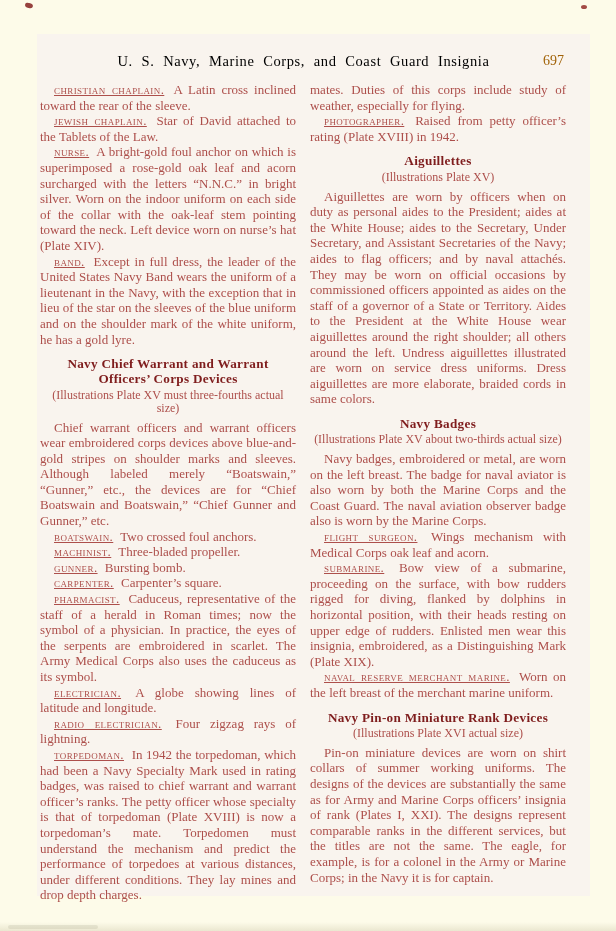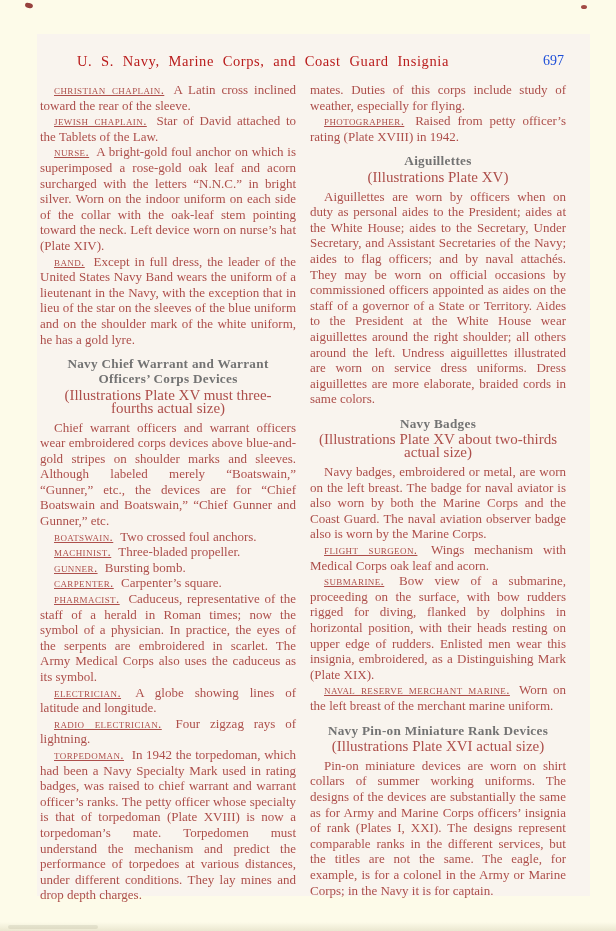--- a/index.html
+++ b/index.html
@@ -16,32 +16,33 @@
     width: 553px; height: 862px;
     background: #f9f4ee;
     color: #ad4f4b;
   }
   .page-header {
     position: relative;
     padding-top: 19px;
     height: 18px;
   }
   .page-title {
+    text-align: center;
     font-size: 14.5px;
     letter-spacing: 0.6px;
     word-spacing: 4.5px;
-    color: #b91c1c;
+    color: #000000;
     margin: 0 60px 0 40px;
     white-space: nowrap;
   }
   .page-number {
     position: absolute;
     top: 19px; right: 26px;
     font-size: 14px;
-    color: #1d4ed8;
+    color: #a16207;
   }
   .columns {
     display: flex;
     gap: 14px;
     padding: 11px 24px 0 3px;
   }
   .col {
     flex: 0 0 256px;
     width: 256px;
     font-size: 13px;
@@ -57,27 +58,27 @@
     margin-right: 4px;
     text-decoration: underline;
   }
   .heading {
     font-weight: bold;
     text-align: center;
     text-indent: 0;
     font-size: 13.2px;
     line-height: 15.2px;
     letter-spacing: 0.3px;
-    color: #737373;
+    color: #7f1d1d;
     margin: 9px 6px 2px 6px;
   }
   .subheading {
     text-align: center;
     text-indent: 0;
-    font-size: 15px;
+    font-size: 12px;
     line-height: 13px;
     margin: 1px 4px 5px 4px;
   }
   .speck-tl {
     position: absolute; left: 25px; top: 3px;
     width: 8px; height: 5px;
     background: #96423e;
     border-radius: 45% 60% 50% 55%;
     transform: rotate(12deg);
   }

